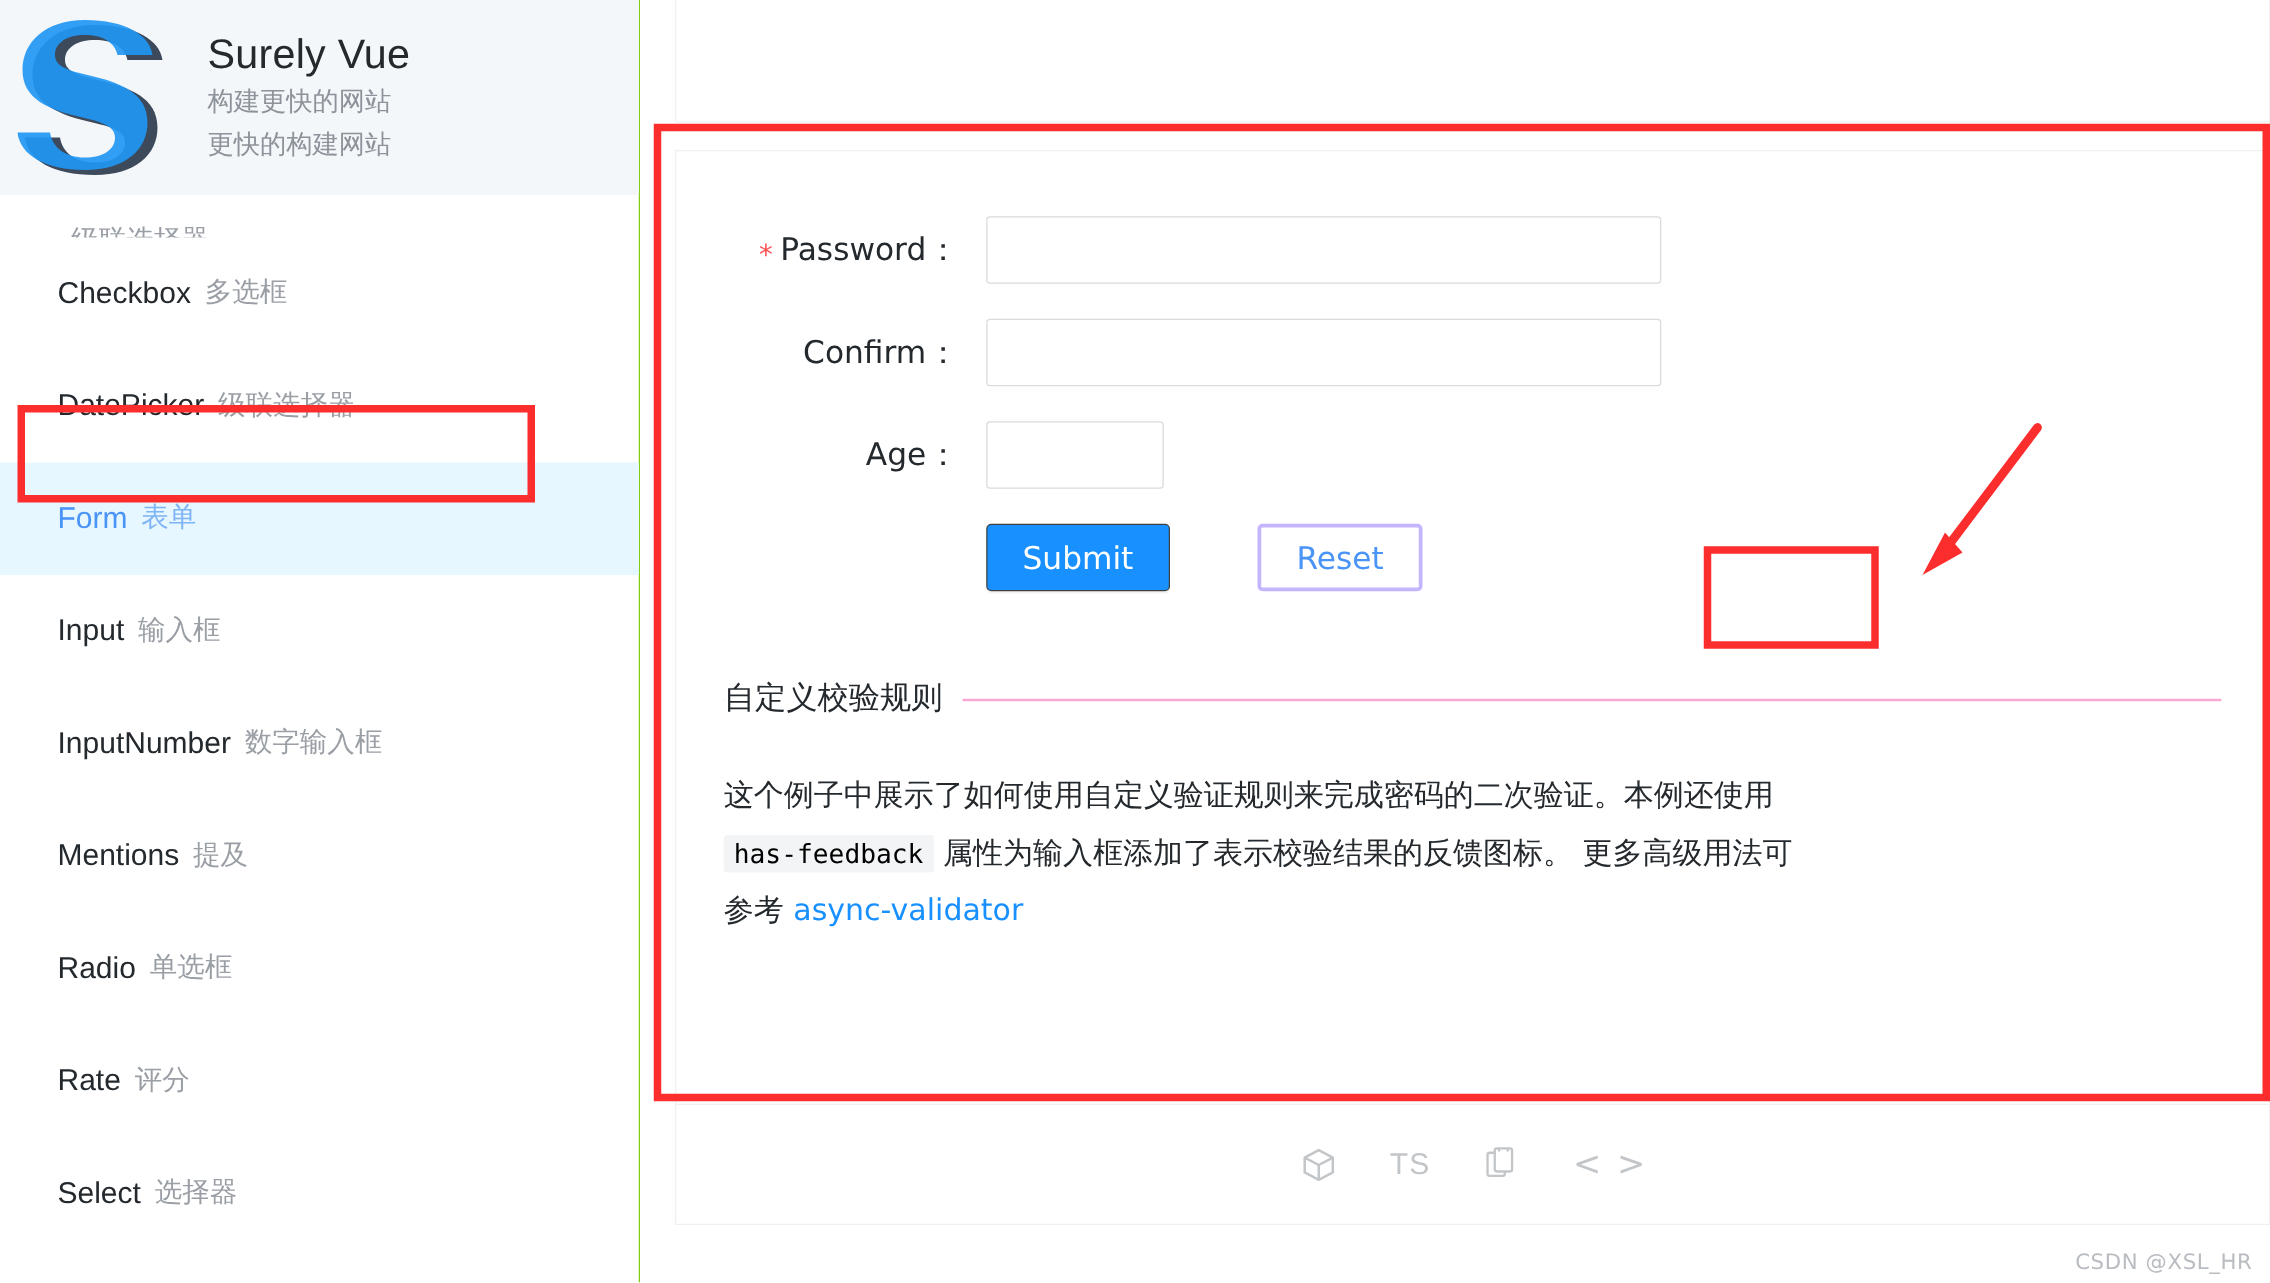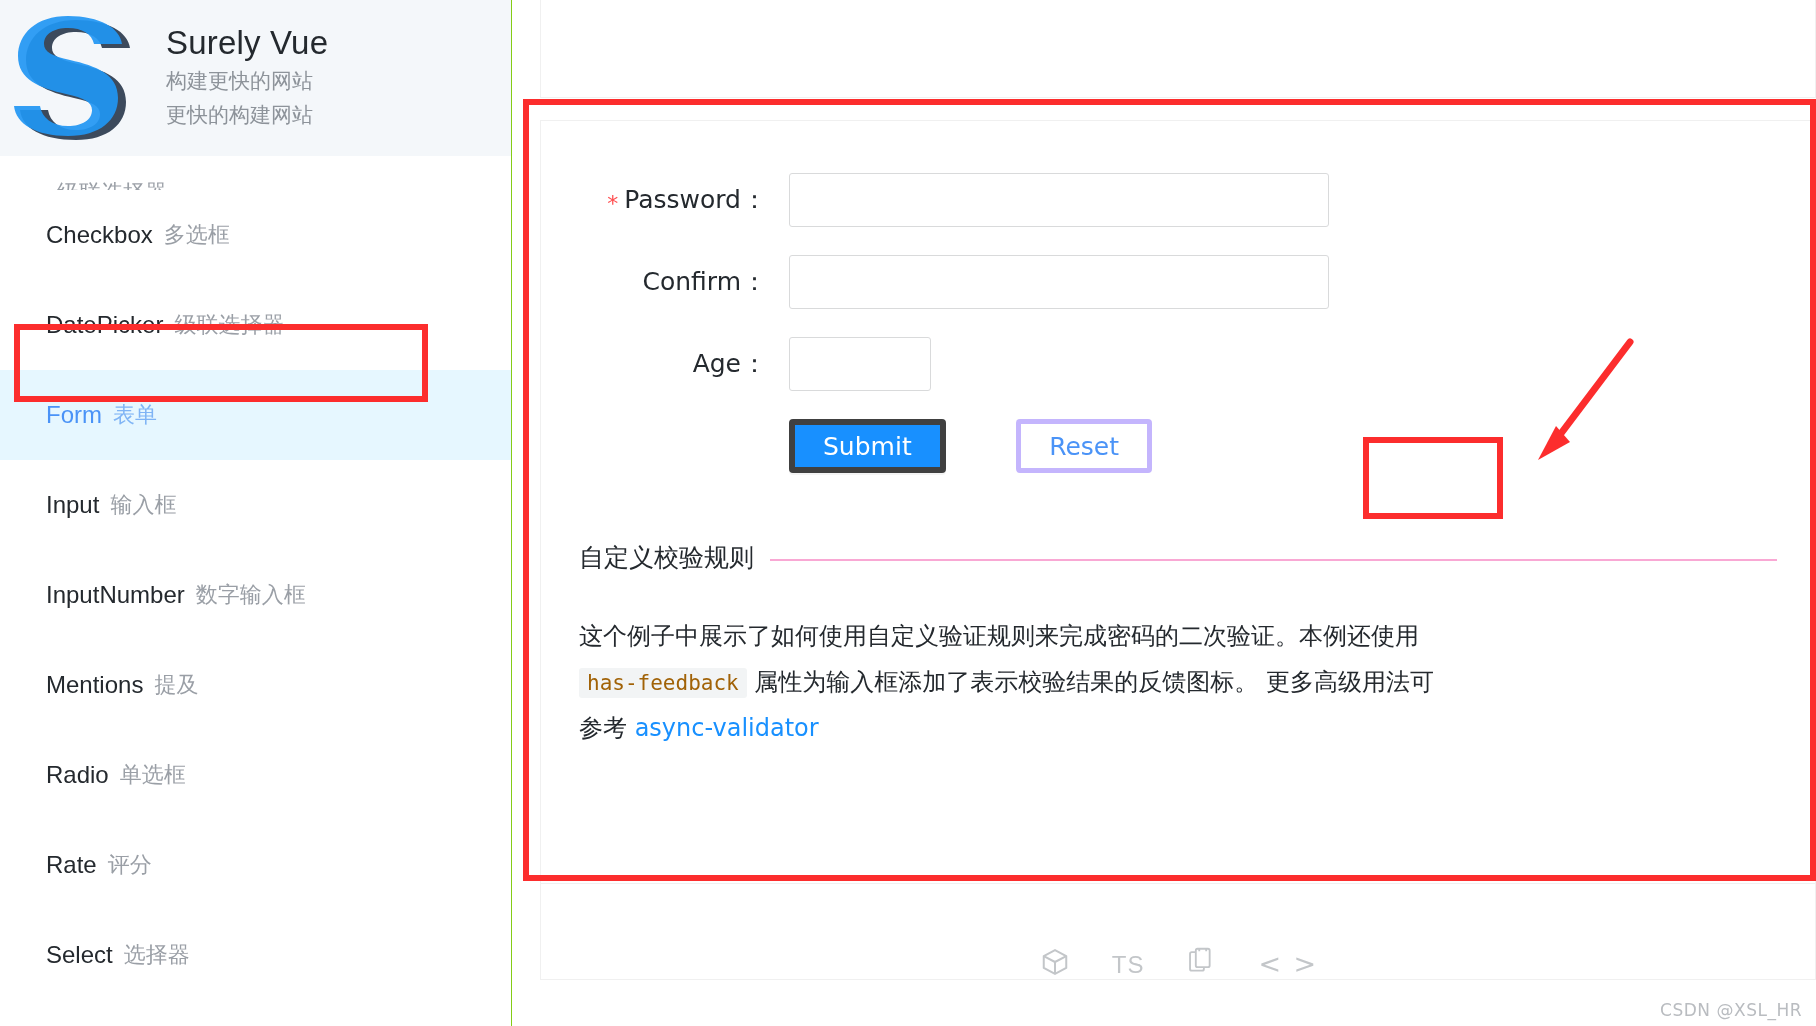--- a/index.html
+++ b/index.html
@@ -104,21 +104,21 @@
   
   #card-main {
     top: 120px; height: 860px;
   }
 
   .card-body { padding: 0; }
 
   .actions-bar {
     height: 96px;
     border-top: 1px solid #f0f0f0;
-    display: flex; align-items: flex-end; justify-content: center;
+    display: flex; align-items: center; justify-content: center;
     gap: 40px;
   }
   #card-top .actions-bar { border-top: none; }
   .act-icon {
     width: 34px; height: 34px;
     display: flex; align-items: center; justify-content: center;
     color: #c3c6c9;
     cursor: pointer;
   }
   .act-icon svg { display: block; }
@@ -166,26 +166,26 @@
 
   .btn {
     height: 54px;
     border-radius: 4px;
     font-size: 25px;
     display: inline-flex; align-items: center; justify-content: center;
     cursor: pointer;
     font-family: "DejaVu Sans", sans-serif;
   }
   .btn-primary {
-    background: #1890ff; color: #fff; border: 6px solid #404040;
+    background: #1890ff; color: #fff; border: 1px solid #404040;
     padding: 0 28px;
     box-shadow: 0 2px 0 rgba(0,0,0,0.043);
   }
   .btn-default {
-    background: #fff; color: #4a93f7; border: 5px solid #c4b5fd;
+    background: #fff; color: #4a93f7; border: 3px solid #c4b5fd;
     padding: 0 28px; margin-left: 66px;
   }
 
   
   #desc {
     margin: 56px 38px 0 38px;
     border-top: 2px solid #f9a8d4;
     position: relative;
     padding-top: 0;
   }
@@ -203,21 +203,21 @@
     color: #24292e;
     font-family: "DejaVu Sans", sans-serif;
     max-width: 870px;
   }
   code.inline {
     background: #f2f4f5;
     border-radius: 3px;
     padding: 3px 8px;
     font-family: "DejaVu Sans Mono", monospace;
     font-size: 21px;
-    color: #a16207;
+    color: #000000;
   }
   a.link { color: #1890ff; text-decoration: none; }
 
   
   #annot-panel {
     position: absolute;
     left: 523px; top: 99px;
     width: 1293px; height: 782px;
     border: 6px solid #fc2d2d;
     pointer-events: none;

